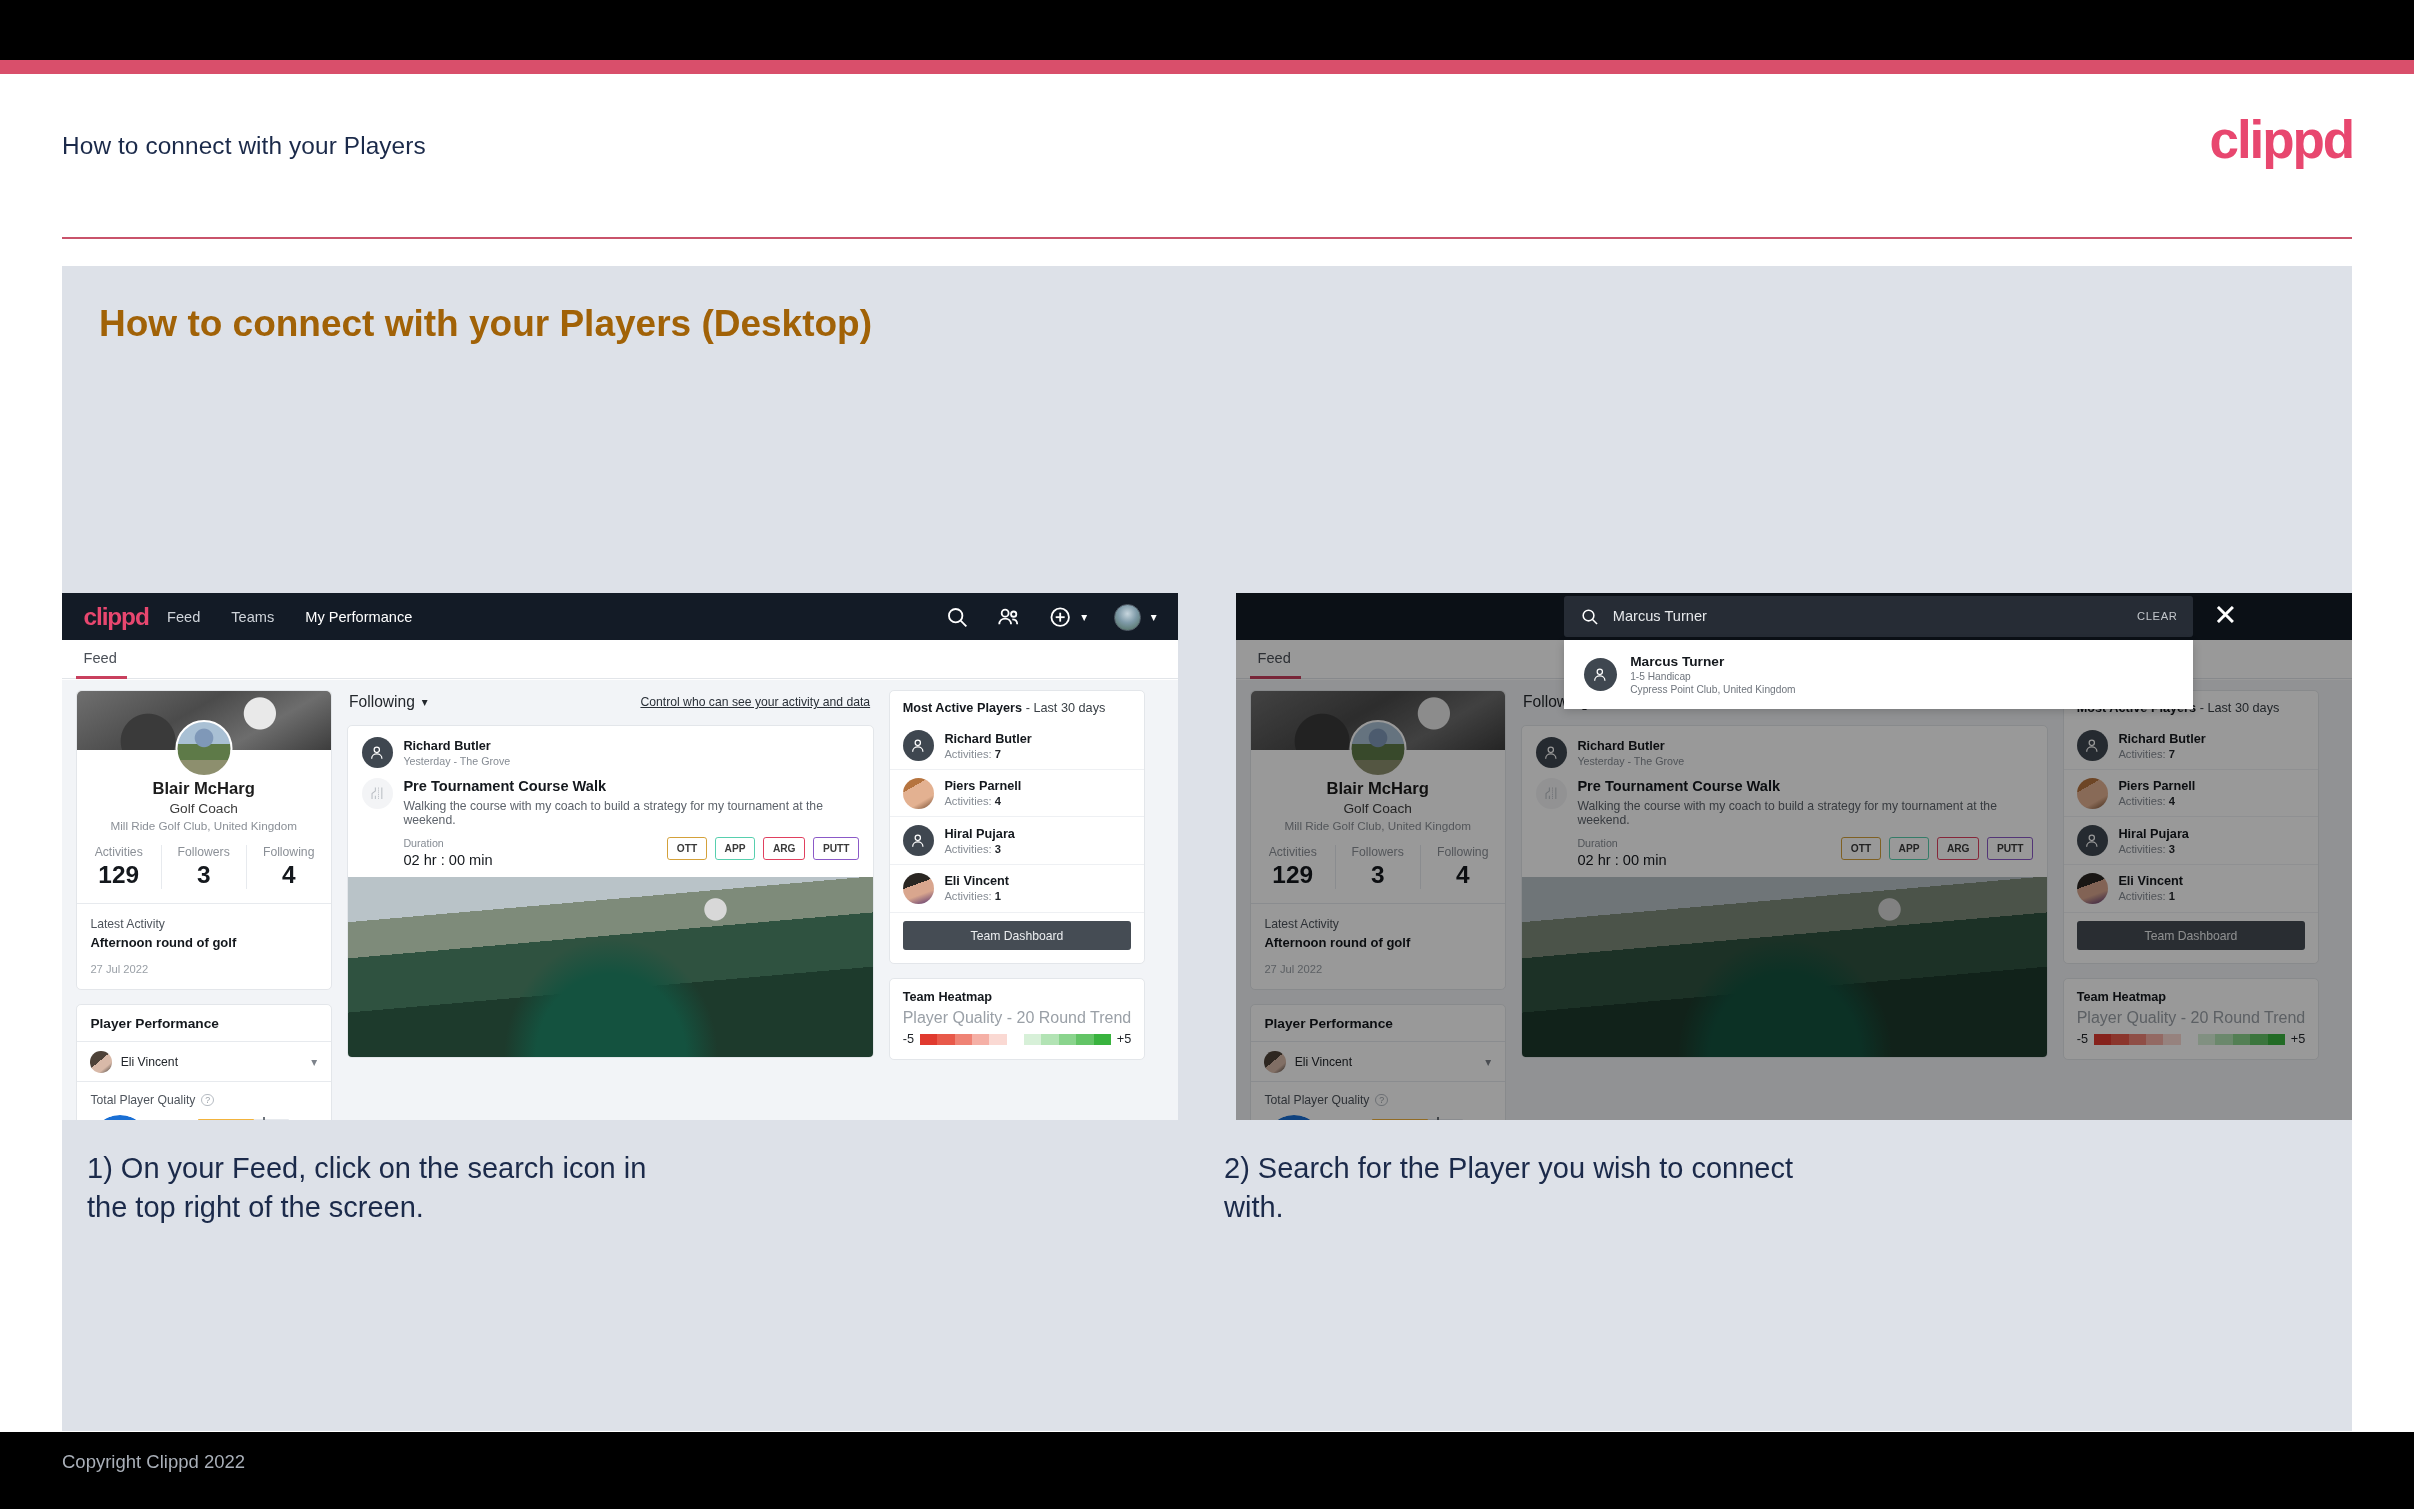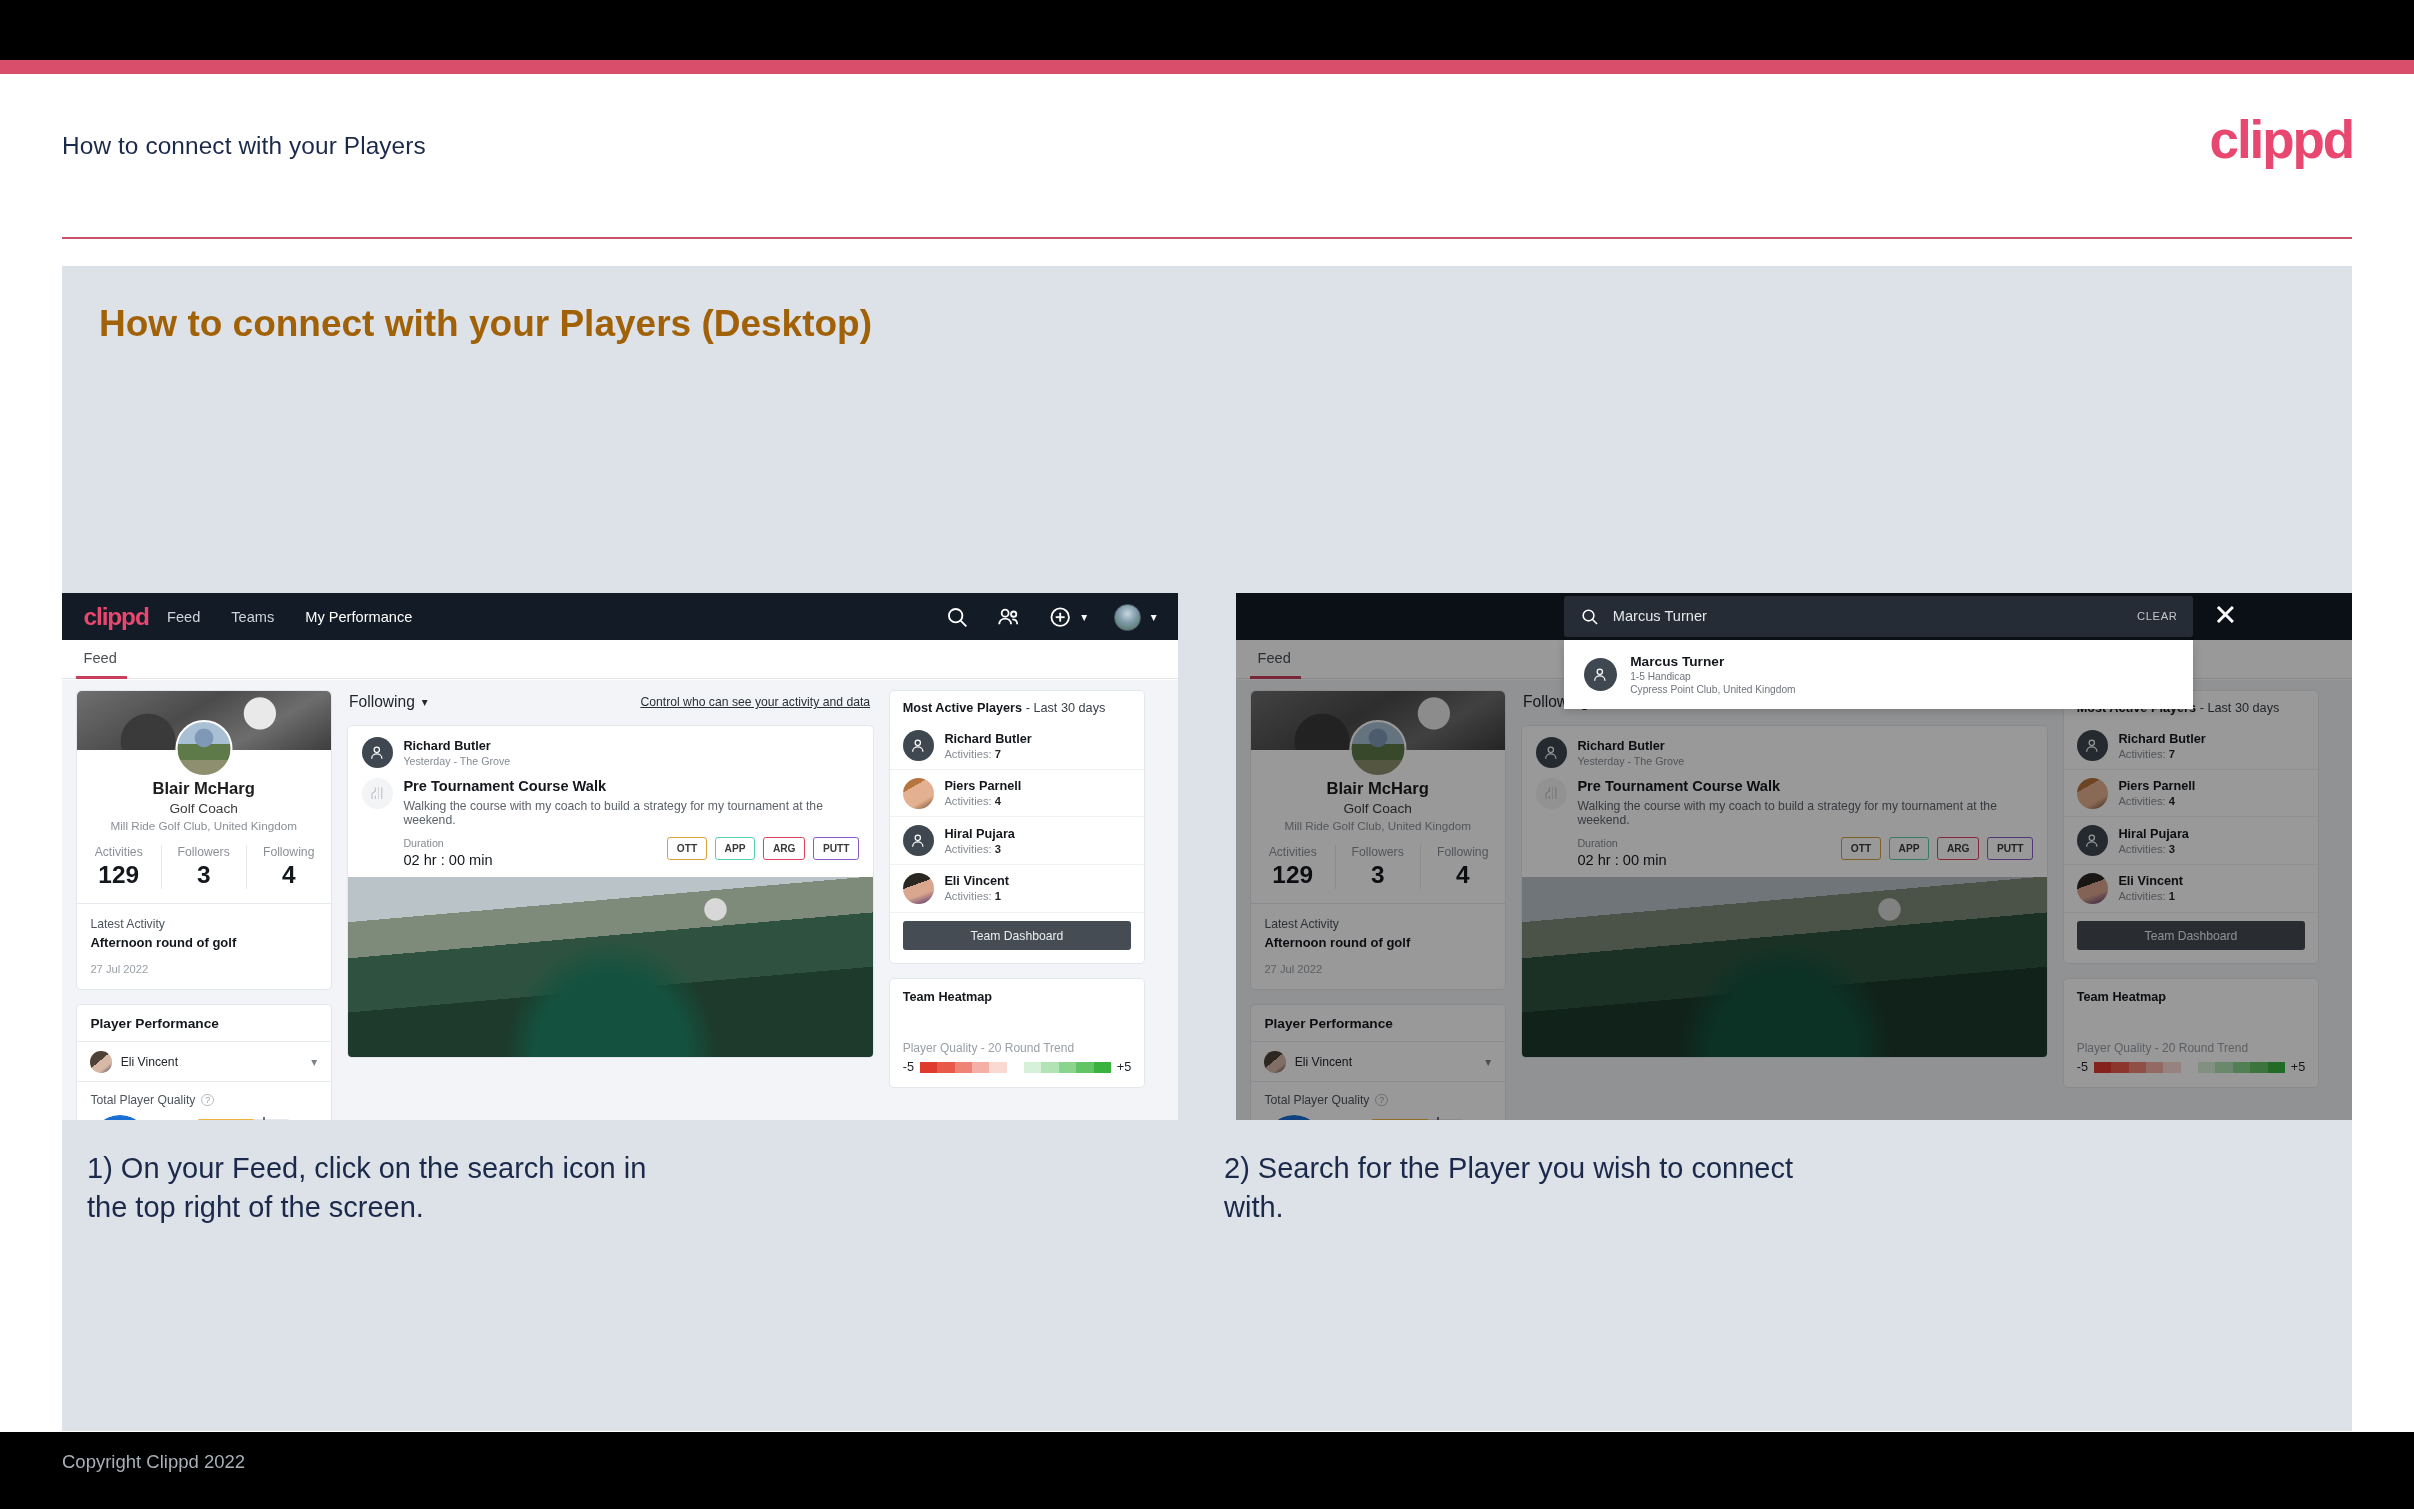--- a/index.html
+++ b/index.html
@@ -212,21 +212,21 @@
   .av-img-1 { background:linear-gradient(150deg,#b6743f 0 30%,#e3b191 30% 70%,#6b4226 100%); }
   .av-img-2 { background:linear-gradient(160deg,#2a2622 0 38%,#d9a68e 38% 66%,#53306d 100%); }
   .avc { width:31px;height:31px;border-radius:50%;flex:none; }
   .dash-btn {
     margin:8.8px 12.7px 12.7px; height:29px; border-radius:2.9px; background:#454c54;
     display:flex;align-items:center;justify-content:center;
     font-size:12.2px; color:#eceef0;
   }
   .heat { margin-top:13.7px; }
   .heat-h { padding:10.7px 12.7px 0; font-size:12.7px; font-weight:bold; color:#14181d; }
-  .heat-s { padding:5.9px 12.7px 0; font-size:12px; color:#9aa0a7;margin-top:32px; }
+  .heat-s { padding:5.9px 12.7px 0; font-size:16px; color:#9aa0a7; }
   .heat-bar { display:flex; align-items:center; gap:5.9px; padding:4.9px 12.7px 12.7px; }
   .heat-bar .e { font-size:12.7px; color:#22262b; }
   .sw { flex:1; display:flex; height:10.7px; }
   .sw i { flex:1; }
 
   
   .dimmer { position:absolute; left:0; top:0; width:100%; height:100%; background:rgba(0,0,0,.40); z-index:5; }
   .searchbar {
     position:absolute; left:328px; top:2.9px; width:629px; height:41px;
     background:#262c35; border-radius:2.9px; display:flex; align-items:center;

